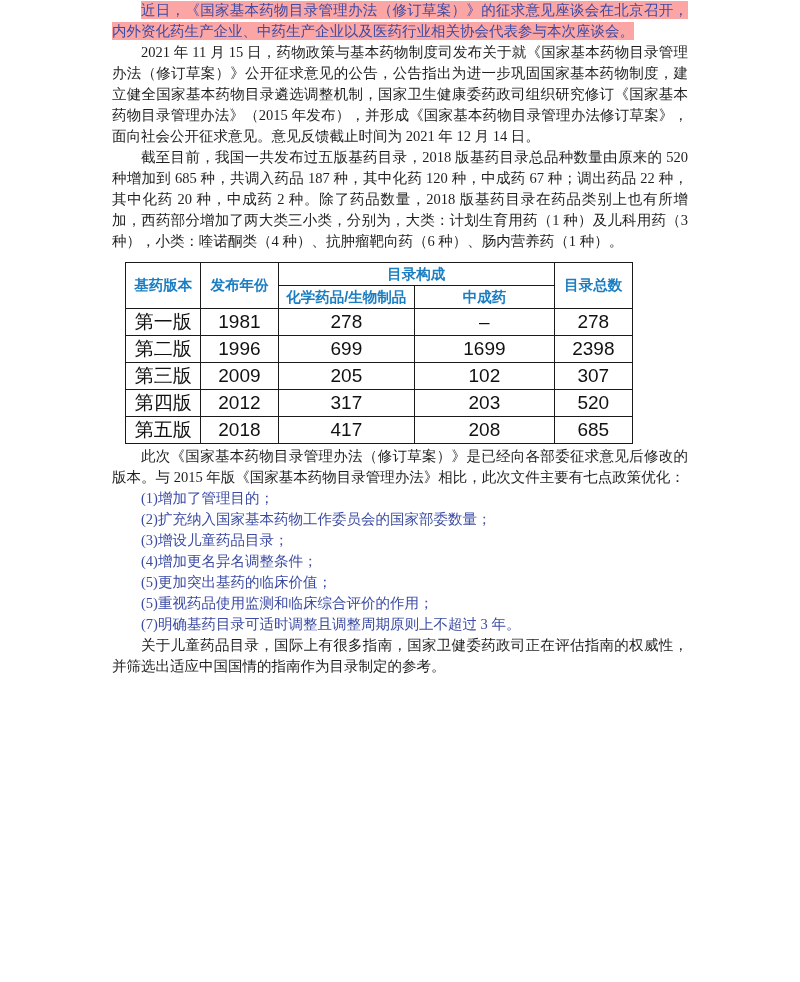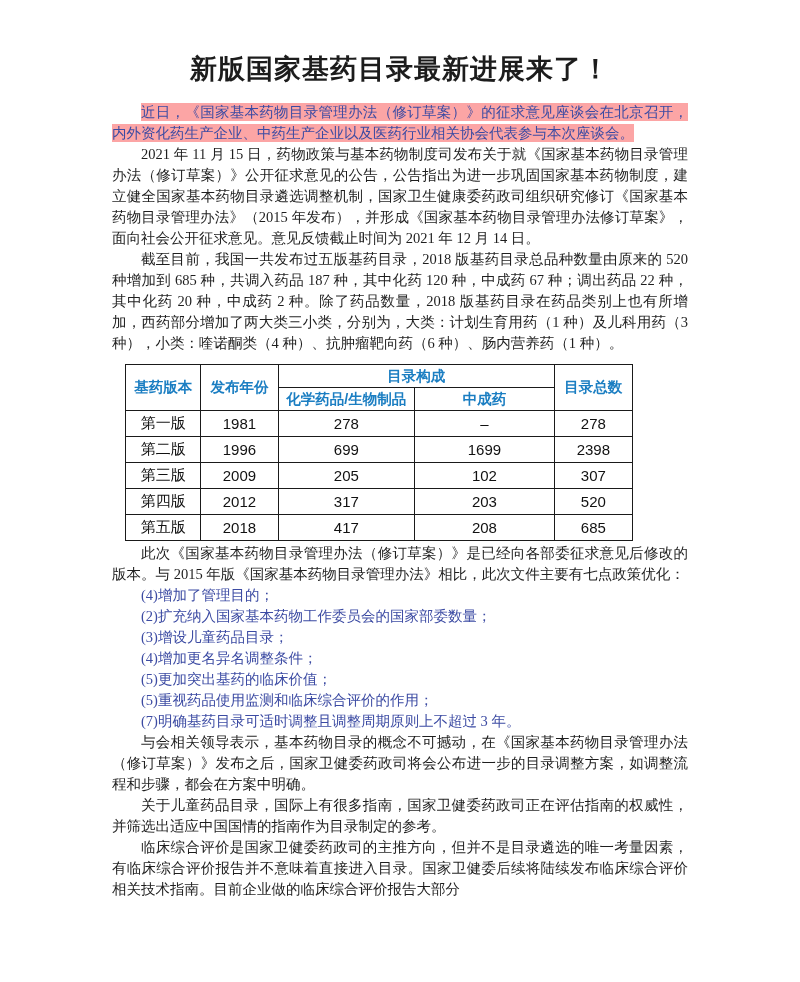--- a/index.html
+++ b/index.html
@@ -27,31 +27,30 @@
     table-layout:fixed;
   }
   table.drug-table th, table.drug-table td {
     border:1.5px solid #1a1a1a; text-align:center; vertical-align:middle;
     padding:0 2px; overflow:hidden;
   }
   table.drug-table th {
     color:#1b7ec2; font-weight:bold; font-size:14.5px; height:22px;
   }
   table.drug-table td {
-    color:#111111; font-size:15px; height:25px; font-weight:400;
+    color:#111111; font-size:19px; height:25px; font-weight:400;
   }
   col.c1 { width:75px; } col.c2 { width:77px; }
   col.c3 { width:136px; } col.c4 { width:139px; } col.c5 { width:78px; }
 </style>
 </head>
 <body>
 
 <div class="page">
 
-  <h1 class="article-title">新版国家基药目录最新进展来了！</h1>
 
   <p class="para"><span class="hl">近日，《国家基本药物目录管理办法（修订草案）》的征求意见座谈会在北京召开，内外资化药生产企业、中药生产企业以及医药行业相关协会代表参与本次座谈会。</span></p>
 
   <p class="para">2021 年 11 月 15 日，药物政策与基本药物制度司发布关于就《国家基本药物目录管理办法（修订草案）》公开征求意见的公告，公告指出为进一步巩固国家基本药物制度，建立健全国家基本药物目录遴选调整机制，国家卫生健康委药政司组织研究修订《国家基本药物目录管理办法》（2015 年发布），并形成《国家基本药物目录管理办法修订草案》，面向社会公开征求意见。意见反馈截止时间为 2021 年 12 月 14 日。</p>
   <p class="para">截至目前，我国一共发布过五版基药目录，2018 版基药目录总品种数量由原来的 520 种增加到 685 种，共调入药品 187 种，其中化药 120 种，中成药 67 种；调出药品 22 种，其中化药 20 种，中成药 2 种。除了药品数量，2018 版基药目录在药品类别上也有所增加，西药部分增加了两大类三小类，分别为，大类：计划生育用药（1 种）及儿科用药（3 种），小类：喹诺酮类（4 种）、抗肿瘤靶向药（6 种）、肠内营养药（1 种）。</p>
 
   <table class="drug-table">
     <colgroup>
         <col class="c1">
         <col class="c2">
@@ -105,25 +104,23 @@
         <td>2018</td>
         <td>417</td>
         <td>208</td>
         <td>685</td>
       </tr>
     </tbody>
   </table>
 
   <p class="para">此次《国家基本药物目录管理办法（修订草案）》是已经向各部委征求意见后修改的版本。与 2015 年版《国家基本药物目录管理办法》相比，此次文件主要有七点政策优化：</p>
 
-  <p class="para policy">(4)增加了管理目的；</p>
+  <p class="para policy">(1)增加了管理目的；</p>
   <p class="para policy">(2)扩充纳入国家基本药物工作委员会的国家部委数量；</p>
   <p class="para policy">(3)增设儿童药品目录；</p>
   <p class="para policy">(4)增加更名异名调整条件；</p>
   <p class="para policy">(5)更加突出基药的临床价值；</p>
   <p class="para policy">(5)重视药品使用监测和临床综合评价的作用；</p>
   <p class="para policy">(7)明确基药目录可适时调整且调整周期原则上不超过 3 年。</p>
 
-  <p class="para">与会相关领导表示，基本药物目录的概念不可撼动，在《国家基本药物目录管理办法（修订草案）》发布之后，国家卫健委药政司将会公布进一步的目录调整方案，如调整流程和步骤，都会在方案中明确。</p>
   <p class="para">关于儿童药品目录，国际上有很多指南，国家卫健委药政司正在评估指南的权威性，并筛选出适应中国国情的指南作为目录制定的参考。</p>
-  <p class="para">临床综合评价是国家卫健委药政司的主推方向，但并不是目录遴选的唯一考量因素，有临床综合评价报告并不意味着直接进入目录。国家卫健委后续将陆续发布临床综合评价相关技术指南。目前企业做的临床综合评价报告大部分</p>
 
 </div>
 
 </body></html>

